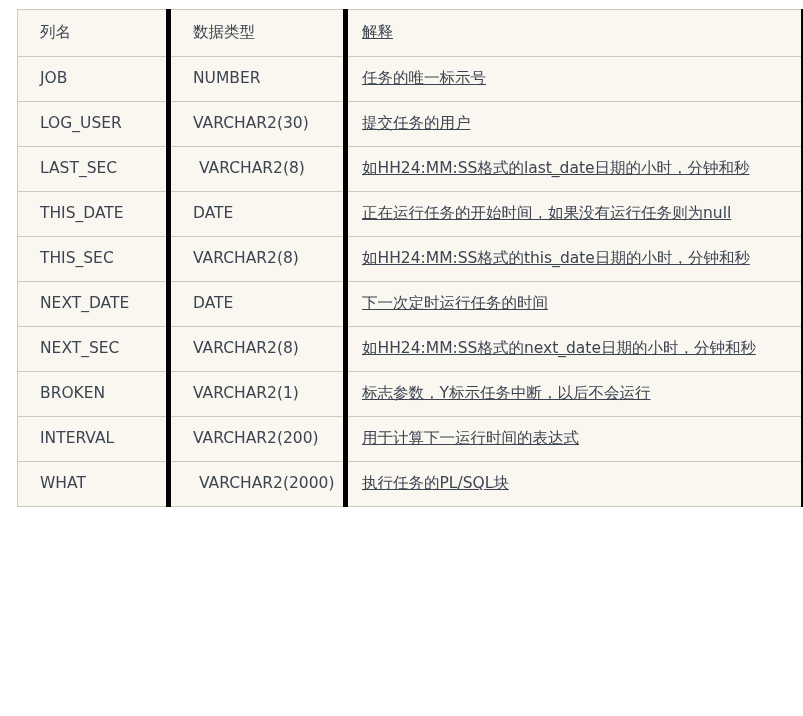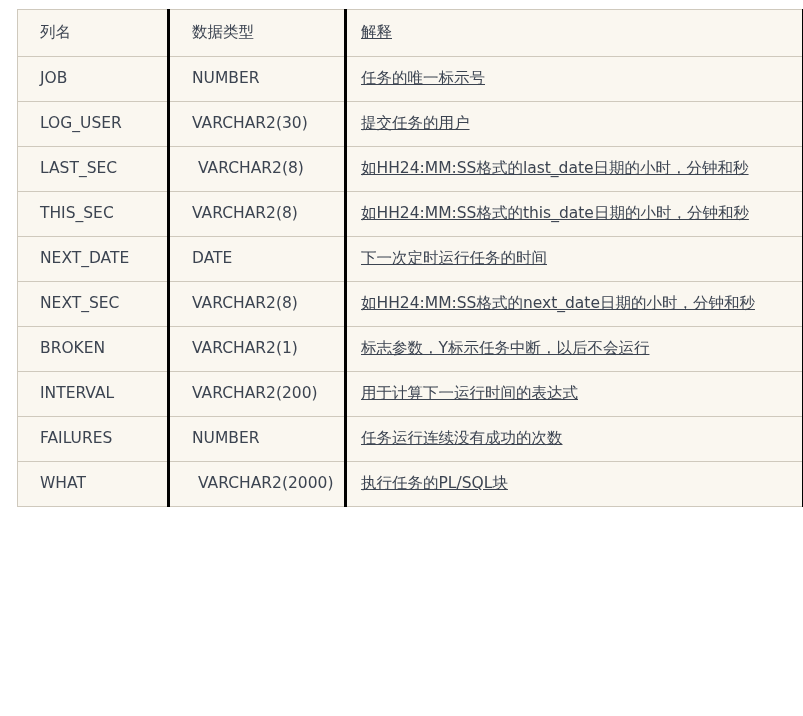--- a/index.html
+++ b/index.html
@@ -31,21 +31,21 @@
     border-top: 1px solid #cfc9bd;
     border-left: 1px solid #cfc9bd;
   }
 
   table.schema-table col.col-name   { width: 151px; }
   table.schema-table col.col-type   { width: 177px; }
   table.schema-table col.col-desc   { width: 458px; }
 
   table.schema-table th,
   table.schema-table td {
-    border-right: 3px solid #000000;
+    border-right: 5px solid #000000;
     border-bottom: 1px solid #cfc9bd;
     height: 44px;
     padding: 0 0 0 22px;
     text-align: left;
     vertical-align: middle;
     color: #3c4451;
     font-size: 15.5px;
     font-weight: normal;
     line-height: 1.25;
     white-space: nowrap;
@@ -94,20 +94,25 @@
           <td class="cell-name">LOG_USER</td>
           <td class="cell-type">VARCHAR2(30)</td>
           <td class="cell-desc">提交任务的用户</td>
         </tr>
         <tr>
           <td class="cell-name">LAST_SEC</td>
           <td class="cell-type indented">VARCHAR2(8)</td>
           <td class="cell-desc">如HH24:MM:SS格式的last_date日期的小时，分钟和秒</td>
         </tr>
         <tr>
+          <td class="cell-name">THIS_DATE</td>
+          <td class="cell-type">DATE</td>
+          <td class="cell-desc">正在运行任务的开始时间，如果没有运行任务则为null</td>
+        </tr>
+        <tr>
           <td class="cell-name">THIS_SEC</td>
           <td class="cell-type">VARCHAR2(8)</td>
           <td class="cell-desc">如HH24:MM:SS格式的this_date日期的小时，分钟和秒</td>
         </tr>
         <tr>
           <td class="cell-name">NEXT_DATE</td>
           <td class="cell-type">DATE</td>
           <td class="cell-desc">下一次定时运行任务的时间</td>
         </tr>
         <tr>
@@ -119,24 +124,19 @@
           <td class="cell-name">BROKEN</td>
           <td class="cell-type">VARCHAR2(1)</td>
           <td class="cell-desc">标志参数，Y标示任务中断，以后不会运行</td>
         </tr>
         <tr>
           <td class="cell-name">INTERVAL</td>
           <td class="cell-type">VARCHAR2(200)</td>
           <td class="cell-desc">用于计算下一运行时间的表达式</td>
         </tr>
         <tr>
-          <td class="cell-name">FAILURES</td>
-          <td class="cell-type">NUMBER</td>
-          <td class="cell-desc">任务运行连续没有成功的次数</td>
-        </tr>
-        <tr>
           <td class="cell-name">WHAT</td>
           <td class="cell-type indented">VARCHAR2(2000)</td>
           <td class="cell-desc">执行任务的PL/SQL块</td>
         </tr>
       </tbody>
   </table>
 </div>
 
 </body></html>

